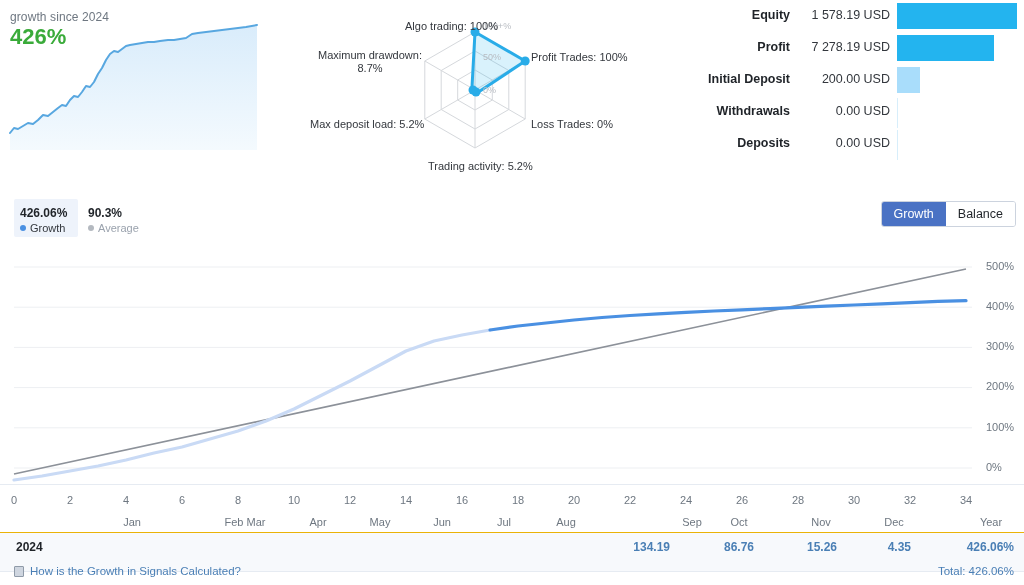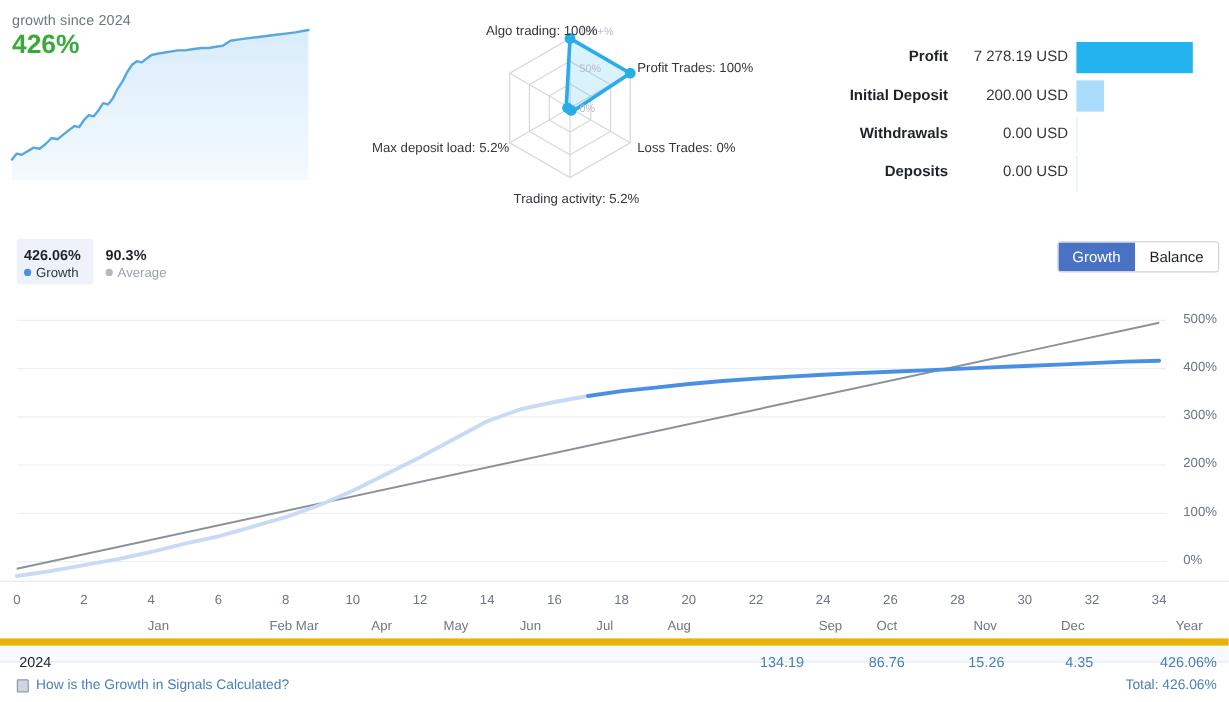--- a/index.html
+++ b/index.html
@@ -52,21 +52,21 @@
   .toggle div { font-size: 12.5px; padding: 0 12px; line-height: 24px; background: #fff; color: #1f2328; cursor: pointer; }
   .toggle div.active { background: #4a72c4; color: #fff; }
 
   
   .chart-wrap { position: absolute; left: 0; top: 245px; width: 1024px; height: 285px; }
   .tick-x { position: absolute; font-size: 11px; color: #6e7781; transform: translateX(-50%); }
   .tick-m { position: absolute; font-size: 11px; color: #6e7781; transform: translateX(-50%); }
   .tick-y { position: absolute; font-size: 11px; color: #6e7781; }
 
   
-  .table-row { position: absolute; left: 0; top: 532px; width: 1024px; height: 20px; background: #f7f9fc; border-top: 6px solid #eab308; border-bottom: 1px solid #e6ebf2; }
+  .table-row { position: absolute; left: 0; top: 532px; width: 1024px; height: 40px; background: #f7f9fc; border-top: 1px solid #eab308; border-bottom: 1px solid #e6ebf2; font-weight: bold; }
   .row-year { position: absolute; left: 16px; top: 7px; font-size: 12px; color: #1f2328; }
   .cell { position: absolute; top: 7px; font-size: 12px; color: #4a7fb5; text-align: right; }
 
   .footer { position: absolute; left: 0; top: 563px; width: 1024px; height: 22px; }
   .foot-link { position: absolute; left: 30px; top: 2px; font-size: 11.5px; color: #4a7fb5; text-decoration: none; cursor: pointer; }
   .foot-icon { position: absolute; left: 14px; top: 3px; width: 10px; height: 11px; border: 1px solid #8f9aa8; background: #cfd6e0; border-radius: 1px; }
   .foot-total { position: absolute; right: 10px; top: 2px; font-size: 11.5px; color: #4a7fb5; }
 </style>
 </head>
 <body>
@@ -114,23 +114,32 @@
         <text x="193" y="29" font-family="Liberation Sans, sans-serif" font-size="9" fill="#b8bcc2">100+%</text>
         <text x="193" y="60" font-family="Liberation Sans, sans-serif" font-size="9" fill="#b8bcc2">50%</text>
         <text x="193" y="93" font-family="Liberation Sans, sans-serif" font-size="9" fill="#b8bcc2">0%</text>
       </svg>
 
       <div class="radar-label" style="left:115px; top:20px;">Algo trading: 100%</div>
       <div class="radar-label" style="left:241px; top:51px;">Profit Trades: 100%</div>
       <div class="radar-label" style="left:241px; top:118px;">Loss Trades: 0%</div>
       <div class="radar-label" style="left:138px; top:160px;">Trading activity: 5.2%</div>
       <div class="radar-label" style="left:20px; top:118px;">Max deposit load: 5.2%</div>
+      <div class="radar-label two" style="left:25px; top:49px; width:110px;">
+        <span>Maximum drawdown:</span><br>
+        <span>8.7%</span>
+      </div>
     </div>
 
     <div class="stats">
+      <div class="stat-row" style="top:2px;">
+        <div class="stat-name">Equity</div>
+        <div class="stat-val">1 578.19 USD</div>
+        <div class="stat-bar" style="width:120px;"></div>
+      </div>
       <div class="stat-row" style="top:34px;">
         <div class="stat-name">Profit</div>
         <div class="stat-val">7 278.19 USD</div>
         <div class="stat-bar" style="width:97px;"></div>
       </div>
       <div class="stat-row" style="top:66px;">
         <div class="stat-name">Initial Deposit</div>
         <div class="stat-val">200.00 USD</div>
         <div class="stat-bar light" style="width:23px;"></div>
       </div>

